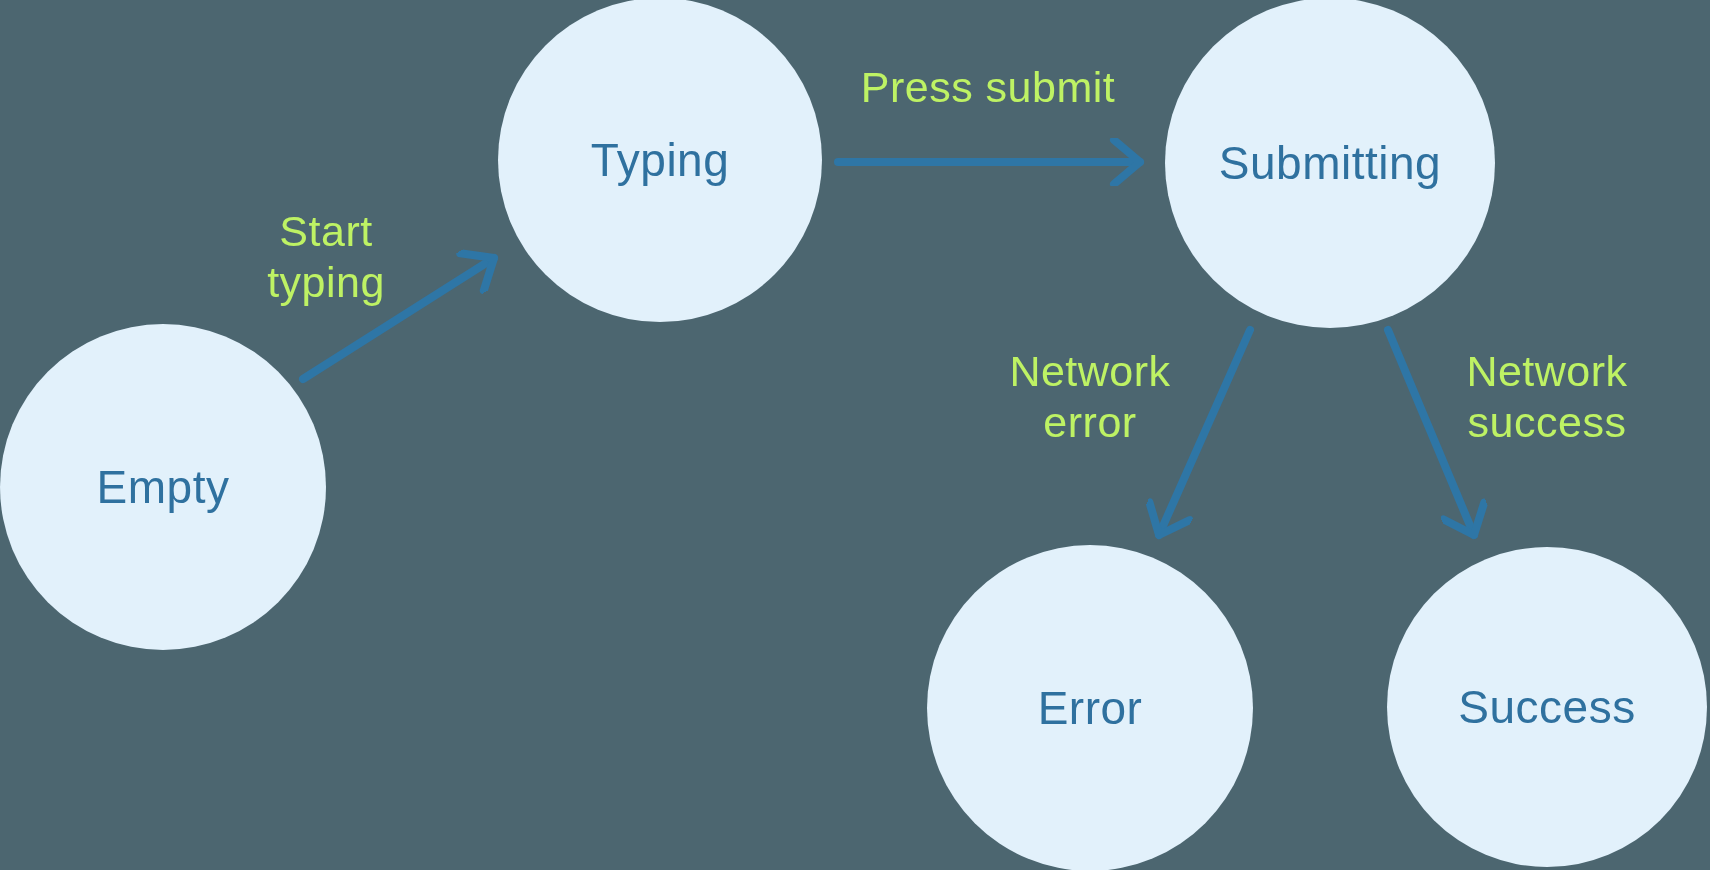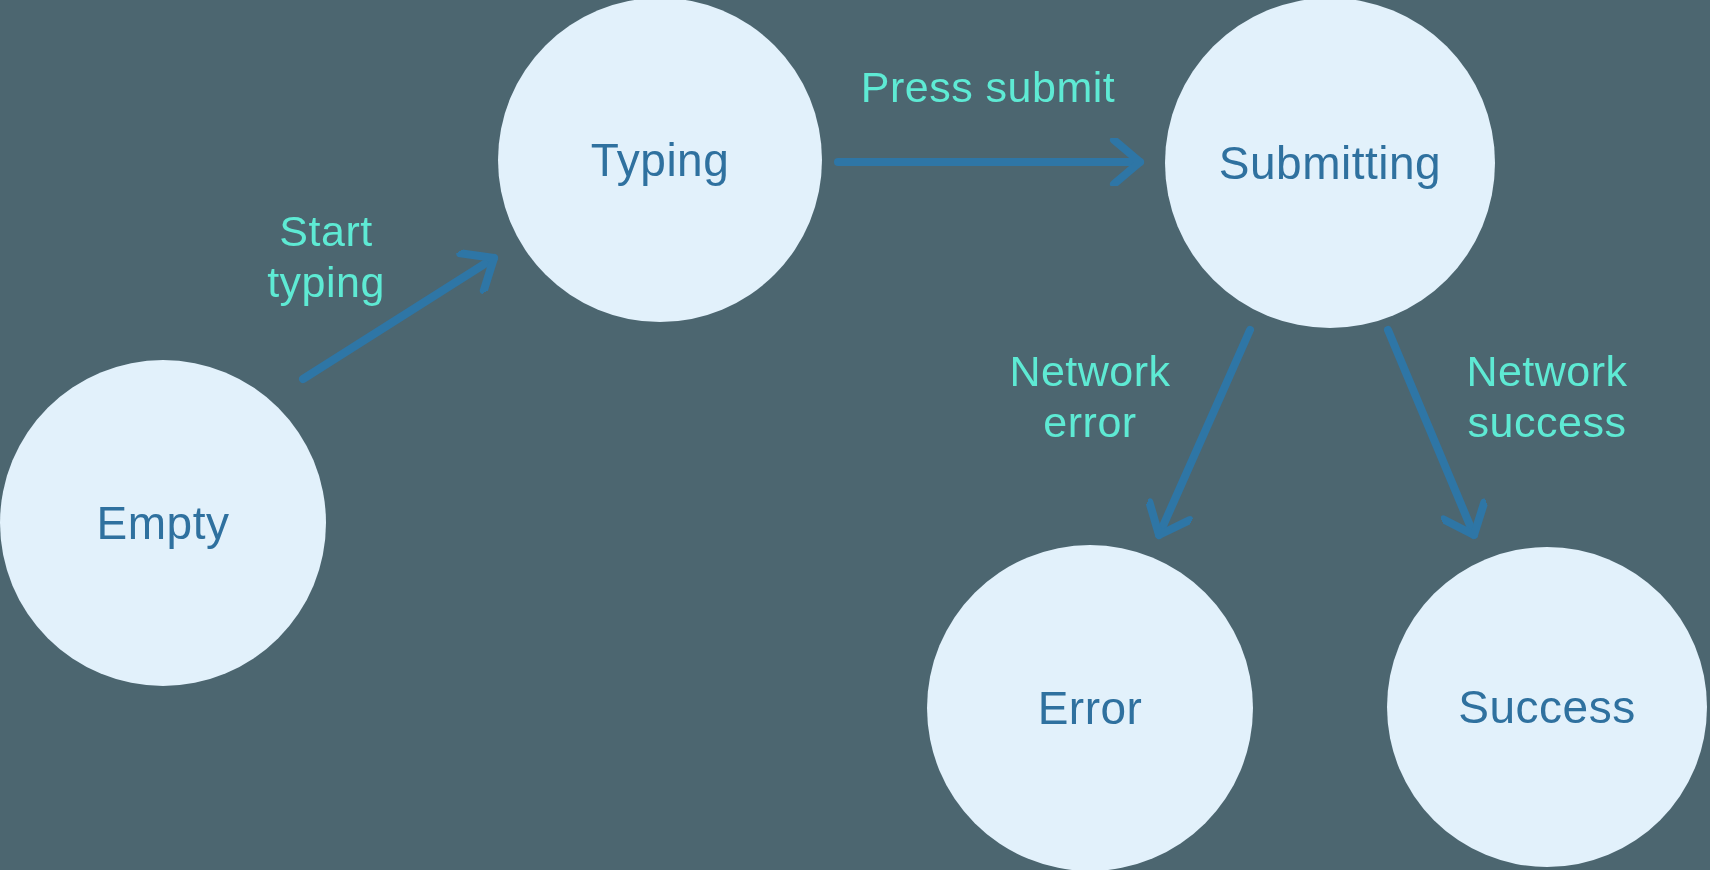--- a/index.html
+++ b/index.html
@@ -32,31 +32,31 @@
     align-items: center;
     justify-content: center;
   }
   .node-label {
     color: #2F719F;
     font-size: 46px;
     font-weight: 400;
     letter-spacing: 0.5px;
     white-space: nowrap;
   }
-  .node-empty      { left: 0px;    top: 360px; width: 326px; height: 326px; align-items: center; }
+  .node-empty      { left: 0px;    top: 324px; width: 326px; height: 326px; align-items: center; }
   .node-typing     { left: 498px;  top: -2px;  width: 324px; height: 324px; }
   .node-submitting { left: 1165px; top: -2px;  width: 330px; height: 330px; }
   .node-error      { left: 927px;  top: 545px; width: 326px; height: 326px; }
   .node-success    { left: 1387px; top: 547px; width: 320px; height: 320px; }
 
   .edge-label {
     position: absolute;
     transform: translate(-50%, -50%);
     text-align: center;
-    color: #5eead4;
+    color: #bef264;
     font-size: 43px;
     line-height: 51px;
     letter-spacing: 0.5px;
     white-space: nowrap;
   }
   .edge-label span { display: block; }
   .label-start-typing    { left: 326px;  top: 237px; margin-top: 20px; }
   .label-press-submit    { left: 988px;  top: 87px;  }
   .label-network-error   { left: 1090px; top: 397px; }
   .label-network-success { left: 1547px; top: 397px; }

